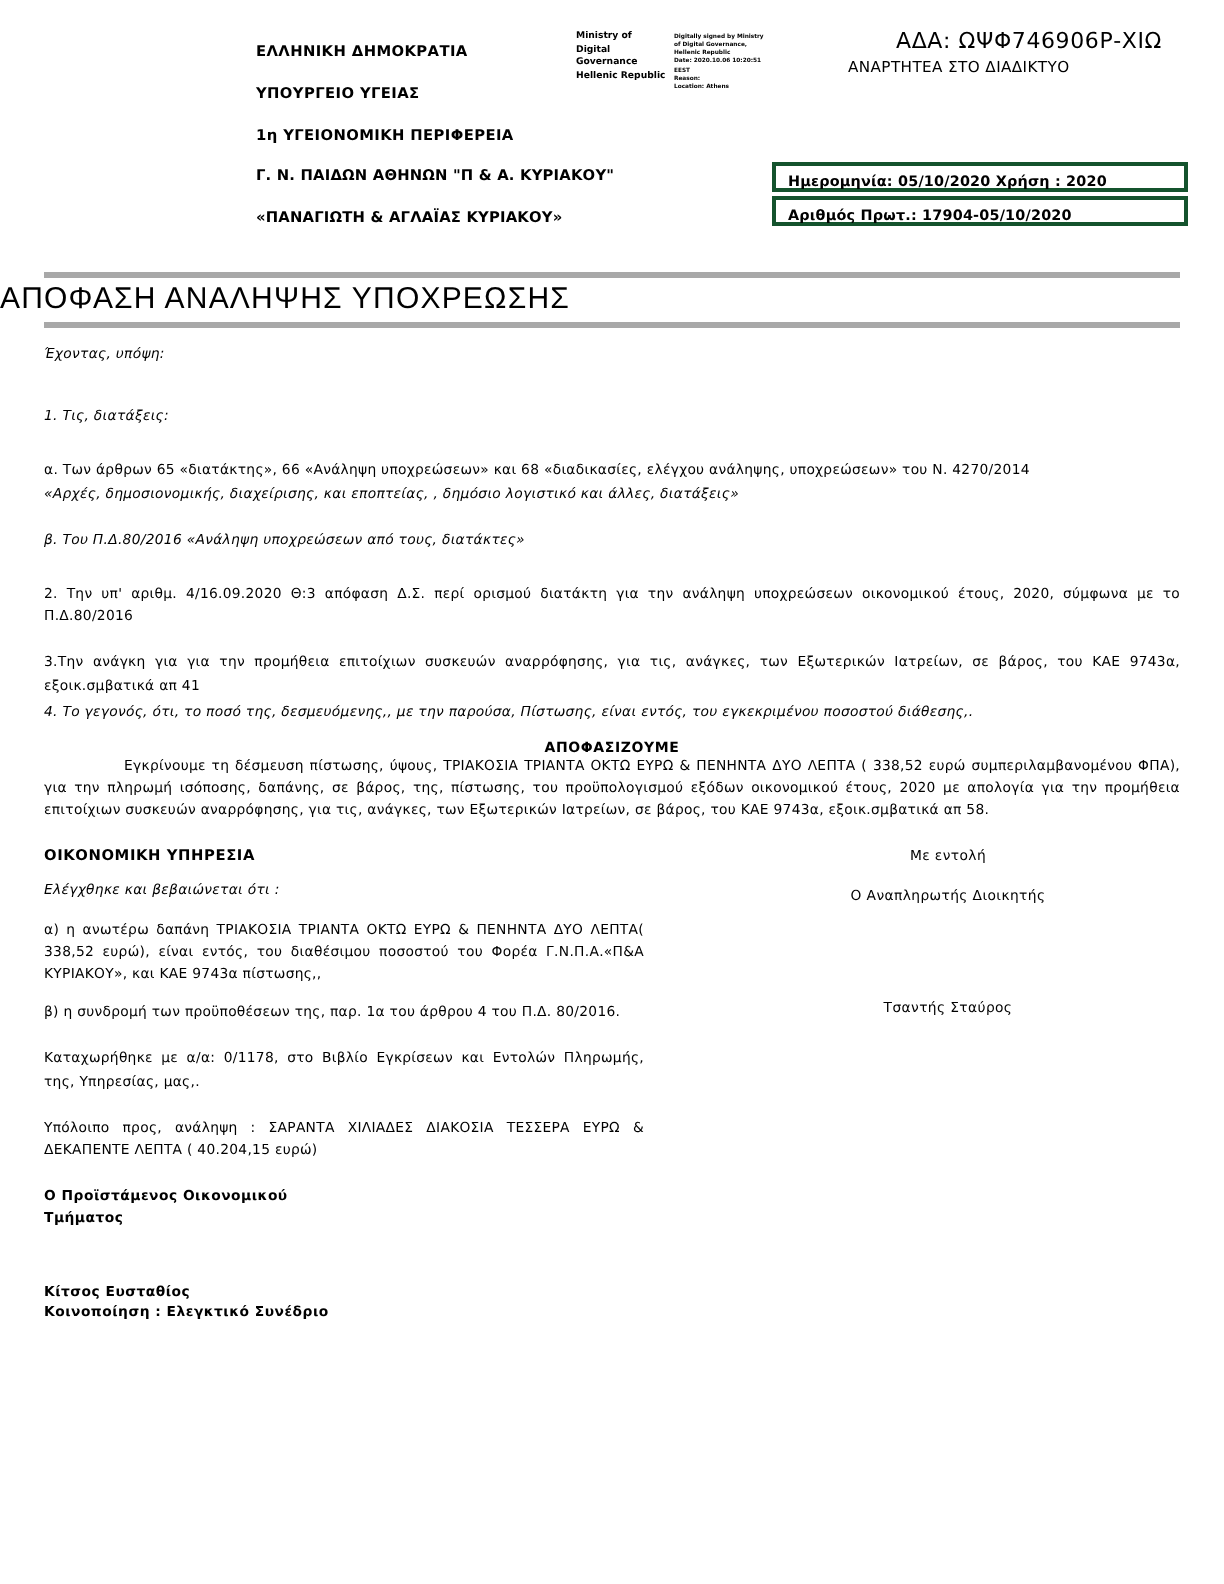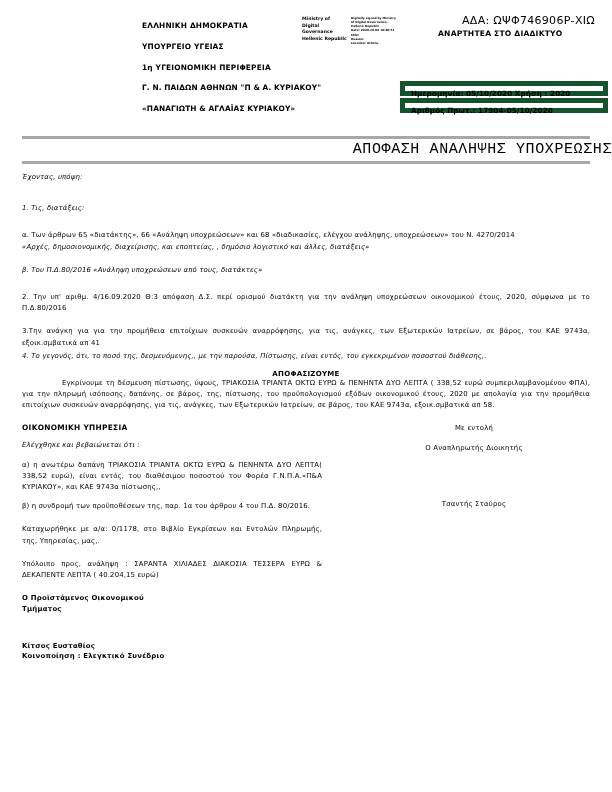--- a/index.html
+++ b/index.html
@@ -17,21 +17,21 @@
     width: 612px;
     height: 792px;
     background: #ffffff;
     overflow: hidden;
     box-sizing: border-box;
   }
 
   
   .header {
     position: absolute;
-    left: 14px;
+    left: 0;
     top: 0;
     width: 488px;
     height: 132px;
   }
   .org-block {
     position: absolute;
     left: 128px;
     top: 22px;
     width: 180px;
   }
@@ -80,21 +80,21 @@
     font-size: 11px;
     letter-spacing: 0.3px;
     white-space: nowrap;
     margin-left: 30px;
   }
   .anarthtea {
     position: absolute;
     left: 424px;
     top: 29px;
     font-size: 7.6px;
-    font-weight: bold;
+    font-weight: normal;
     letter-spacing: 0.2px;
     white-space: nowrap;
   }
   .ada-box {
     position: absolute;
     left: 386px;
     top: 42px;
     width: 208px;
     height: 15px;
     border: 1px solid #000;
@@ -107,21 +107,21 @@
     font-size: 8px;
     font-weight: bold;
     letter-spacing: 1.1px;
   }
 
   .info-box {
     position: absolute;
     left: 386px;
     width: 208px;
     height: 15px;
-    border: 5px solid #14532d;
+    border: 2px solid #14532d;
     box-sizing: border-box;
   }
   .info-box span {
     position: absolute;
     left: 6px;
     top: 3px;
     font-size: 7.2px;
     font-weight: bold;
     letter-spacing: 0.1px;
     white-space: nowrap;
@@ -137,24 +137,24 @@
     top: 136px;
     width: 568px;
     height: 3px;
     background: #a8a8a8;
   }
   .doc-title {
     position: absolute;
     left: 0;
     top: 141px;
     width: 612px;
-    text-align: right;
+    text-align: left;
     font-size: 15px;
     letter-spacing: 0.6px;
-    font-family: Liberation Mono, monospace;
+    font-family: Liberation Sans, sans-serif;
   }
   .rule-bottom {
     position: absolute;
     left: 22px;
     top: 161px;
     width: 568px;
     height: 3px;
     background: #a8a8a8;
   }
 

